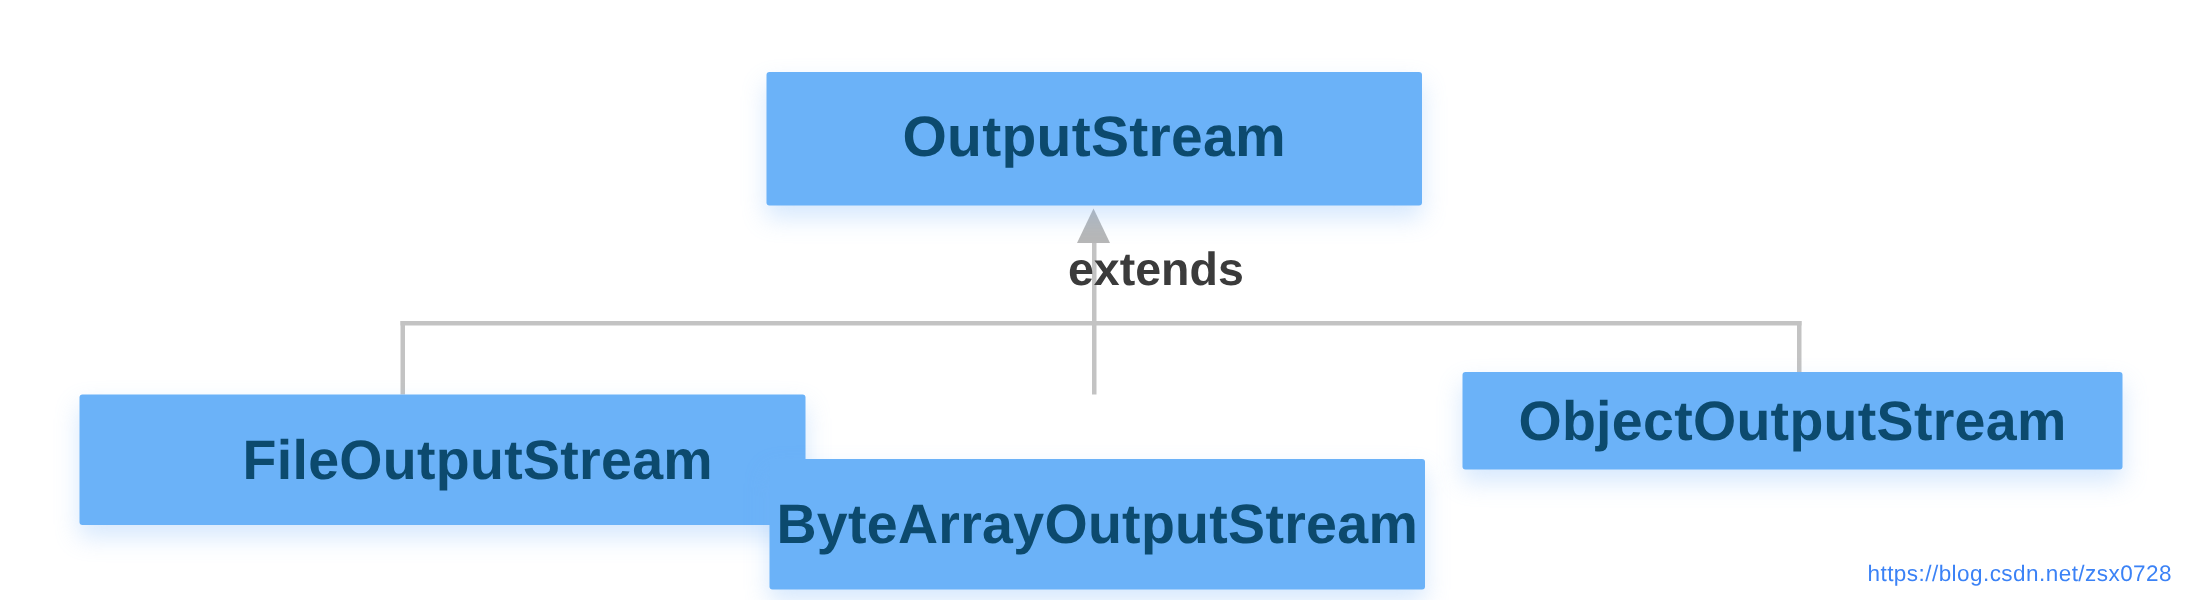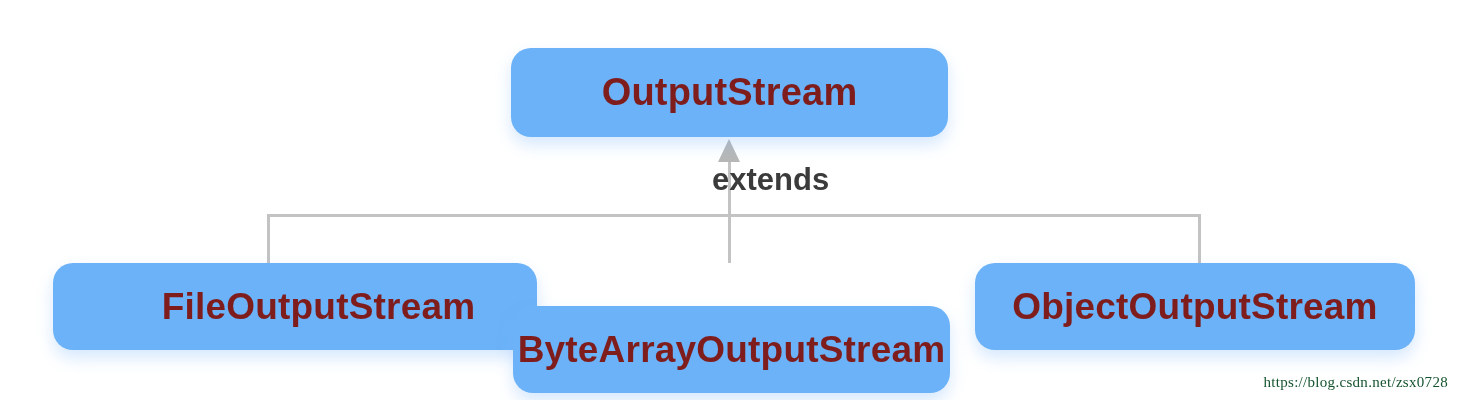--- a/index.html
+++ b/index.html
@@ -11,39 +11,39 @@
   .canvas {
     position: relative;
     width: 1462px;
     height: 400px;
     background: #ffffff;
     overflow: hidden;
   }
   .node {
     position: absolute;
     background: #6bb2f8;
-    border-radius: 20px;
-    color: #7f1d1d;
+    border-radius: 2px;
+    color: #0c4a6e;
     font-weight: 700;
     font-size: 37px;
     display: flex;
     align-items: center;
     justify-content: center;
     white-space: nowrap;
     box-shadow: 0 8px 16px rgba(120, 180, 250, 0.30);
     letter-spacing: 0.2px;
   }
   .node-parent {
     left: 511px; top: 48px;
     width: 437px; height: 89px;
     font-size: 38px;
   }
   .node-child-0 { left: 53px;  top: 263px; width: 437px; height: 87px; padding-left: 47px; }
   .node-child-1 { left: 513px; top: 263px; width: 437px; height: 87px; margin-top: 43px; }
-  .node-child-2 { left: 975px; top: 263px; width: 440px; height: 87px; }
+  .node-child-2 { left: 975px; top: 248px; width: 440px; height: 65px; }
 
   .line {
     position: absolute;
     background: #c3c3c3;
   }
   .line-h      { left: 267px;  top: 214px; width: 934px; height: 3px; }
   .line-v-left { left: 267px;  top: 214px; width: 3px;   height: 49px; }
   .line-v-right{ left: 1198px; top: 214px; width: 3px;   height: 49px; }
   .line-v-mid  { left: 728px;  top: 158px; width: 3px;   height: 105px; }
 
@@ -60,24 +60,23 @@
     left: 712px; top: 162px;
     font-size: 31px;
     font-weight: 700;
     color: #3b3b3b;
     white-space: nowrap;
   }
   .watermark {
     position: absolute;
     right: 14px; bottom: 9px;
     font-size: 15px;
-    color: #14532d;
+    color: #3b82f6;
     letter-spacing: 0.3px;
     white-space: nowrap;
-    font-family: Liberation Serif, serif;
   }
 </style>
 </head>
 <body>
 
 <div class="canvas">
 
   <div class="line line-h"></div>
   <div class="line line-v-left"></div>
   <div class="line line-v-right"></div>

